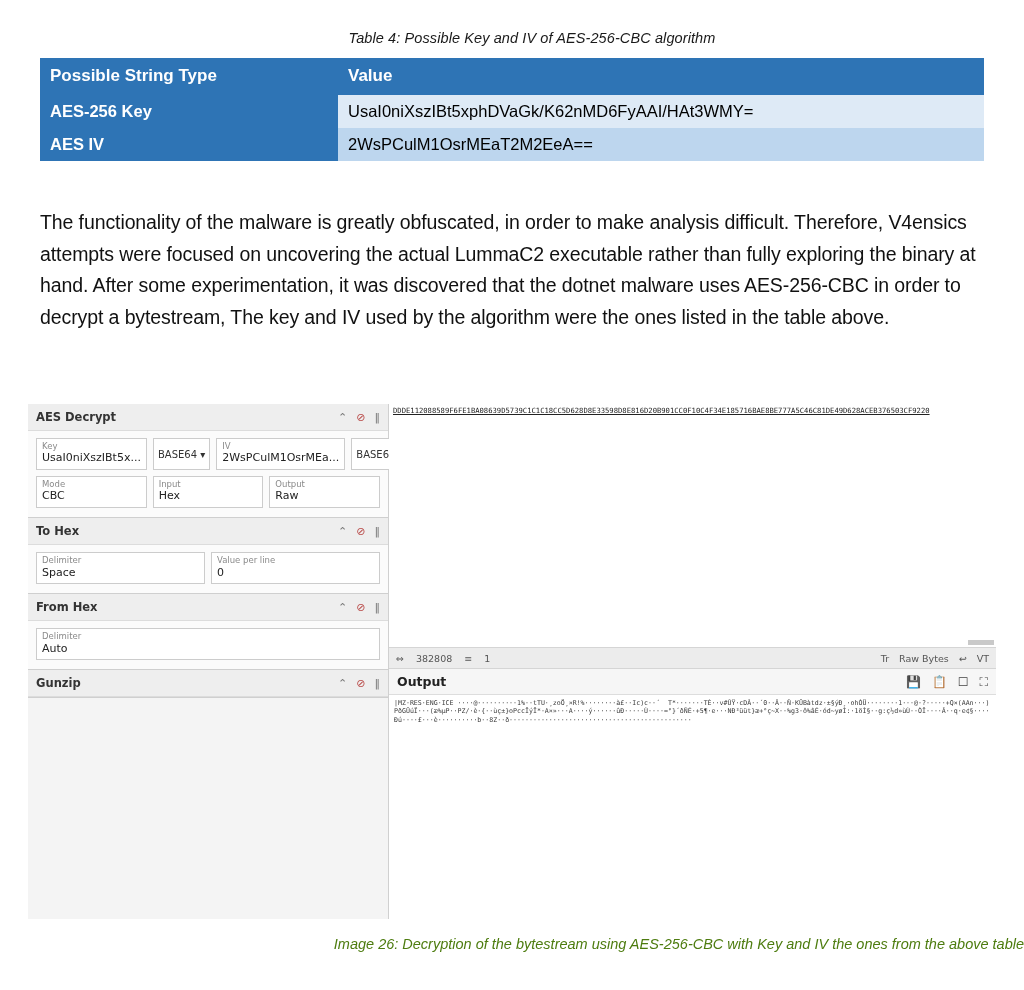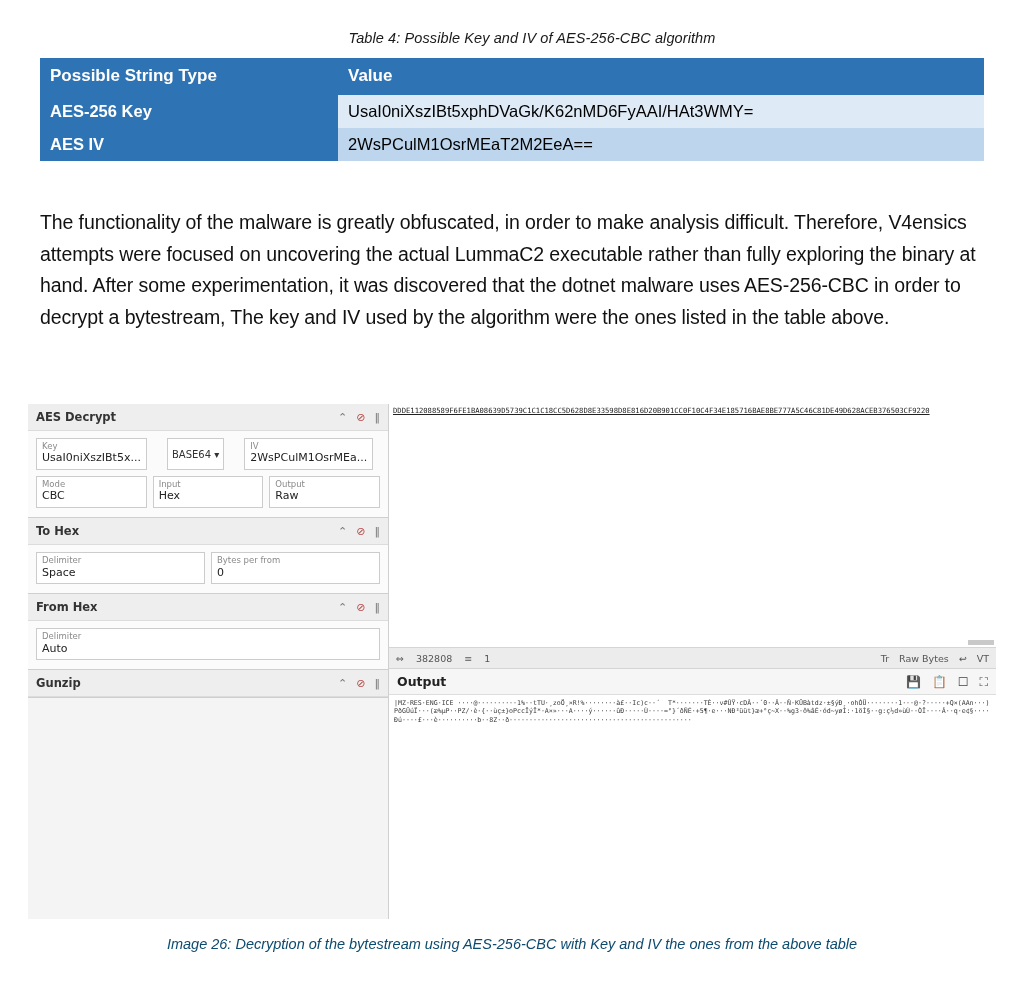--- a/index.html
+++ b/index.html
@@ -160,21 +160,21 @@
     border: 1px solid #cccccc;
     background: #ffffff;
     font-size: 10px;
     color: #333;
     padding: 0 4px;
     height: 32px;
     line-height: 32px;
     box-sizing: border-box;
     white-space: nowrap;
   }
-  .kv-row { display: flex; gap: 20px; width: 100%; align-items: center; }
+  .kv-row { display: flex; gap: 6px; width: 100%; align-items: center; }
   .kv-row .field { flex: 1; }
   .three-row { display: flex; gap: 6px; width: 100%; }
   .three-row .field { flex: 1; }
   .two-row { display: flex; gap: 6px; width: 100%; }
   .two-row .field { flex: 1; }
 
   
   .bake-bar {
     position: absolute;
     left: 4px; bottom: 0;
@@ -302,24 +302,24 @@
     right: 2px; top: 236px;
     width: 26px; height: 5px;
     background: #c9c9c9;
   }
 
   
   .image-caption {
     position: absolute;
     left: 0; right: 0;
     top: 936px;
-    text-align: center;
+    text-align: right;
     font-style: italic;
     font-size: 14.5px;
-    color: #0c4a6e;
+    color: #4d7c0f;
   }
 </style>
 </head>
 <body>
 
 <div class="table-caption">Table 4: Possible Key and IV of AES-256-CBC algorithm</div>
 
 <table class="doc-table">
   <thead>
     <tr>
@@ -393,21 +393,21 @@
           <span>‖</span>
         </span>
       </div>
       <div class="op-body">
         <div class="two-row">
           <div class="field">
             <span class="lbl">Delimiter</span>
             <span class="val">Space</span>
           </div>
           <div class="field">
-            <span class="lbl">Bytes per from</span>
+            <span class="lbl">Value per line</span>
             <span class="val">0</span>
           </div>
         </div>
       </div>
     </div>
 
     <div class="op-block">
       <div class="op-head">
         <span class="op-title">From Hex</span>
         <span class="op-icons">

